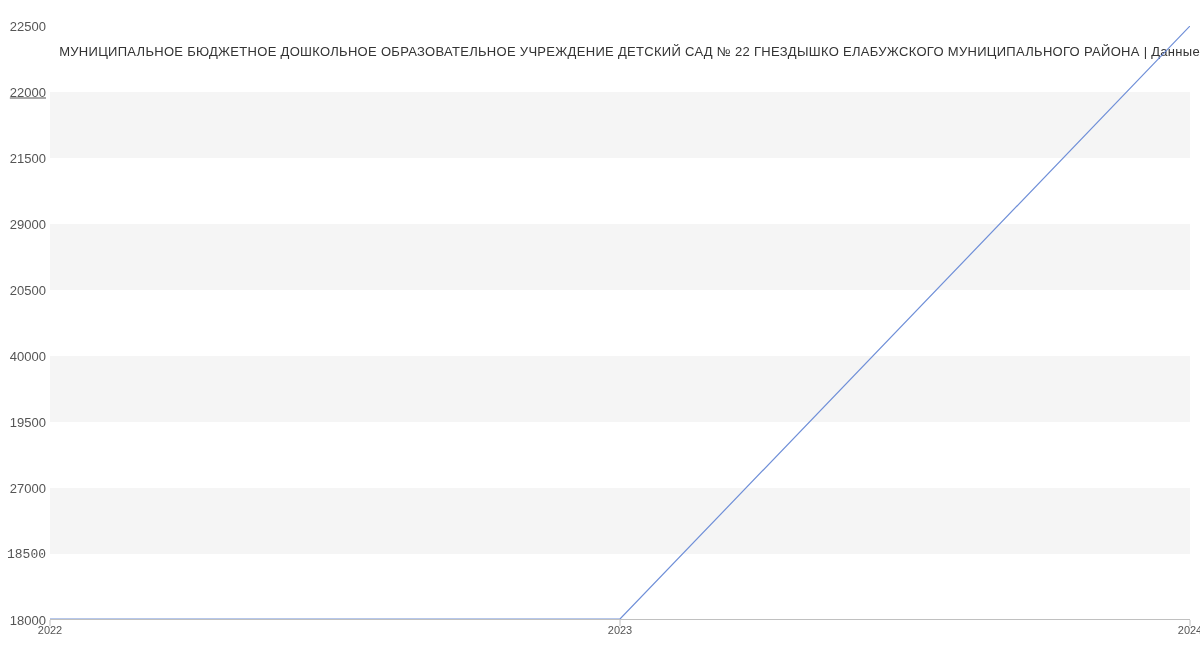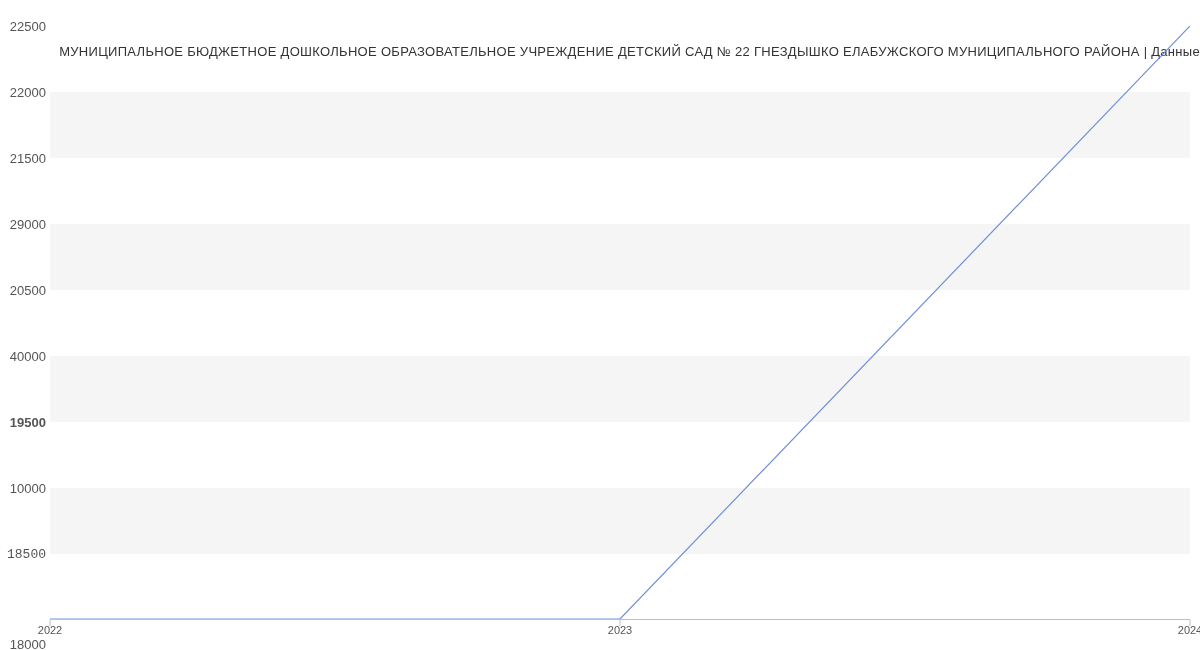--- a/index.html
+++ b/index.html
@@ -90,29 +90,29 @@
       <div class="grid-band" style="top: 198px; height: 66px;"></div>
       <div class="grid-band" style="top: 330px; height: 66px;"></div>
       <div class="grid-band" style="top: 462px; height: 66px;"></div>
 
     <svg class="line-path" viewBox="0 0 1140 594" preserveAspectRatio="none">
       <polyline id="series-line" fill="none" stroke-width="1.2" points="0,594 570,594 1140,0" stroke="#6f8fd8"></polyline>
     </svg>
   </div>
 
   <div id="y-ticks">
-      <div class="y-tick" style="top: 620px; margin-top: 24px;">18000</div>
+      <div class="y-tick" style="top: 620px;">18000</div>
       <div class="y-tick" style="top: 554px; font-family: Liberation Mono, monospace;">18500</div>
-      <div class="y-tick" style="top: 488px;">10000</div>
-      <div class="y-tick" style="top: 422px; font-weight: bold;">19500</div>
+      <div class="y-tick" style="top: 488px;">27000</div>
+      <div class="y-tick" style="top: 422px;">19500</div>
       <div class="y-tick" style="top: 356px;">40000</div>
       <div class="y-tick" style="top: 290px;">20500</div>
       <div class="y-tick" style="top: 224px;">29000</div>
       <div class="y-tick" style="top: 158px;">21500</div>
-      <div class="y-tick" style="top: 92px;">22000</div>
+      <div class="y-tick" style="top: 92px; text-decoration: underline;">22000</div>
       <div class="y-tick" style="top: 26px;">22500</div>
     </div>
 
   <div id="x-ticks">
       <div class="x-tick" style="left: 50px;">2022</div>
       <div class="x-tick-mark" style="left: 50px;"></div>
       <div class="x-tick" style="left: 620px;">2023</div>
       <div class="x-tick-mark" style="left: 620px;"></div>
       <div class="x-tick" style="left: 1190px;">2024</div>
       <div class="x-tick-mark" style="left: 1190px;"></div>

